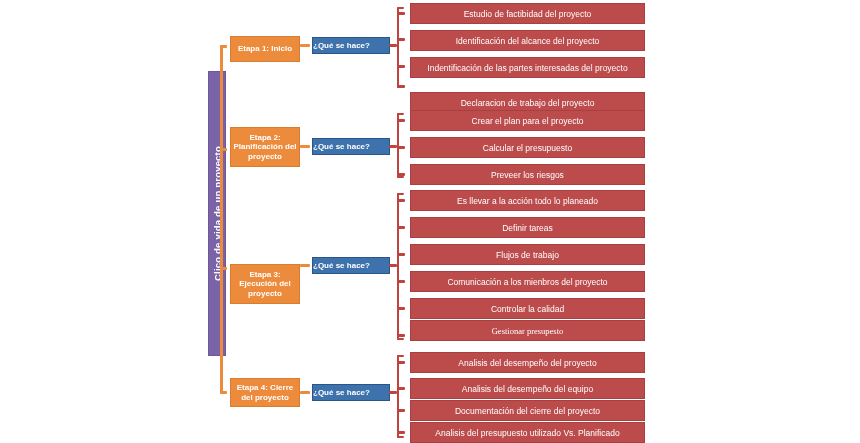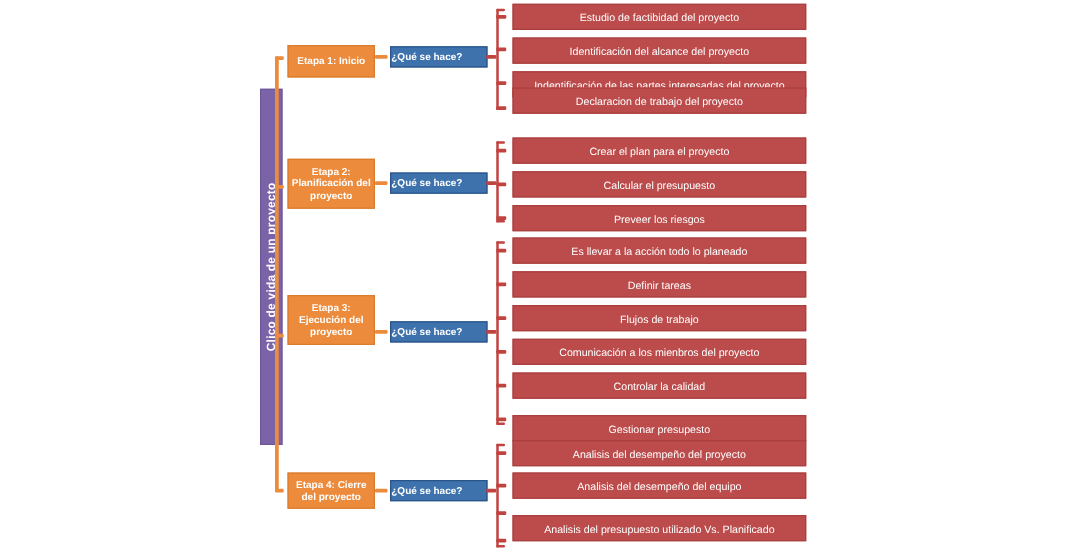--- a/index.html
+++ b/index.html
@@ -183,21 +183,21 @@
   <div class="red-cap" style="top:7px;"></div>
   <div class="red-cap" style="top:86px;"></div>
   <div class="red-tick" style="top:12px;"></div>
   <div class="red-tick" style="top:38px;"></div>
   <div class="red-tick" style="top:65px;"></div>
   <div class="red-tick" style="top:85px;"></div>
 
   <div class="task-box" style="top:3px;">Estudio de factibidad del proyecto</div>
   <div class="task-box" style="top:30px;">Identificación del alcance del proyecto</div>
   <div class="task-box" style="top:57px;">Indentificación de las partes interesadas del proyecto</div>
-  <div class="task-box" style="top:70px;">Declaracion de trabajo del proyecto</div>
+  <div class="task-box" style="top:92px;">Declaracion de trabajo del proyecto</div>
 
   <div class="stage-box" style="top:127px;height:40px;">
     <span>Etapa 2: Planificación del proyecto</span>
   </div>
   <div class="dash-orange" style="left:300px;top:145px;"></div>
   <div class="q-box" style="top:138px;">
     <span>¿Qué se hace?</span>
   </div>
   <div class="dash-red" style="left:389px;top:145px;"></div>
 
@@ -205,21 +205,21 @@
   <div class="red-cap" style="top:113px;"></div>
   <div class="red-cap" style="top:176px;"></div>
   <div class="red-tick" style="top:119px;"></div>
   <div class="red-tick" style="top:146px;"></div>
   <div class="red-tick" style="top:173px;"></div>
 
   <div class="task-box" style="top:110px;">Crear el plan para el proyecto</div>
   <div class="task-box" style="top:137px;">Calcular el presupuesto</div>
   <div class="task-box" style="top:164px;">Preveer los riesgos</div>
 
-  <div class="stage-box" style="top:236px;height:40px;">
+  <div class="stage-box" style="top:264px;height:40px;">
     <span>Etapa 3: Ejecución del proyecto</span>
   </div>
   <div class="dash-orange" style="left:300px;top:264px;"></div>
   <div class="q-box" style="top:257px;">
     <span>¿Qué se hace?</span>
   </div>
   <div class="dash-red" style="left:389px;top:264px;"></div>
 
   <div class="red-spine" style="top:193px;height:147px;"></div>
   <div class="red-cap" style="top:193px;"></div>
@@ -229,36 +229,37 @@
   <div class="red-tick" style="top:253px;"></div>
   <div class="red-tick" style="top:280px;"></div>
   <div class="red-tick" style="top:307px;"></div>
   <div class="red-tick" style="top:334px;"></div>
 
   <div class="task-box" style="top:190px;">Es llevar a la acción todo lo planeado</div>
   <div class="task-box" style="top:217px;">Definir tareas</div>
   <div class="task-box" style="top:244px;">Flujos de trabajo</div>
   <div class="task-box" style="top:271px;">Comunicación a los mienbros del proyecto</div>
   <div class="task-box" style="top:298px;">Controlar la calidad</div>
-  <div class="task-box" style="top:332px;">Gestionar presupesto</div>
+  <div class="task-box" style="top:320px;font-family:Liberation Serif, serif;">Gestionar presupesto</div>
 
   <div class="stage-box" style="top:378px;height:29px;">
     <span>Etapa 4: Cierre del proyecto</span>
   </div>
   <div class="dash-orange" style="left:300px;top:391px;"></div>
   <div class="q-box" style="top:384px;">
     <span>¿Qué se hace?</span>
   </div>
   <div class="dash-red" style="left:389px;top:391px;"></div>
 
   <div class="red-spine" style="top:355px;height:83px;"></div>
   <div class="red-cap" style="top:355px;"></div>
   <div class="red-cap" style="top:436px;"></div>
   <div class="red-tick" style="top:361px;"></div>
   <div class="red-tick" style="top:387px;"></div>
   <div class="red-tick" style="top:409px;"></div>
   <div class="red-tick" style="top:431px;"></div>
 
   <div class="task-box" style="top:352px;">Analisis del desempeño del proyecto</div>
   <div class="task-box" style="top:378px;">Analisis del desempeño del equipo</div>
-  <div class="task-box" style="top:412px;">Analisis del presupuesto utilizado Vs. Planificado</div>
+  <div class="task-box" style="top:400px;">Documentación del cierre del proyecto</div>
+  <div class="task-box" style="top:422px;">Analisis del presupuesto utilizado Vs. Planificado</div>
 
 </div>
 
 </body></html>

